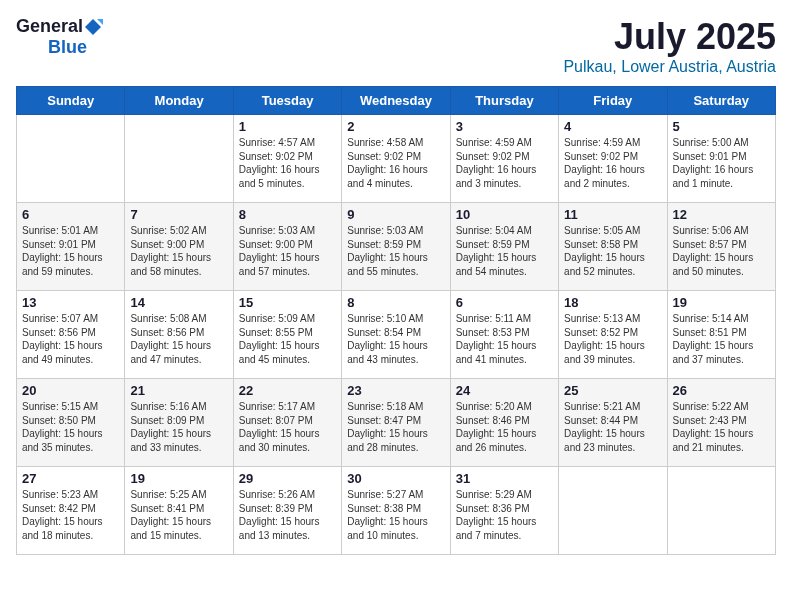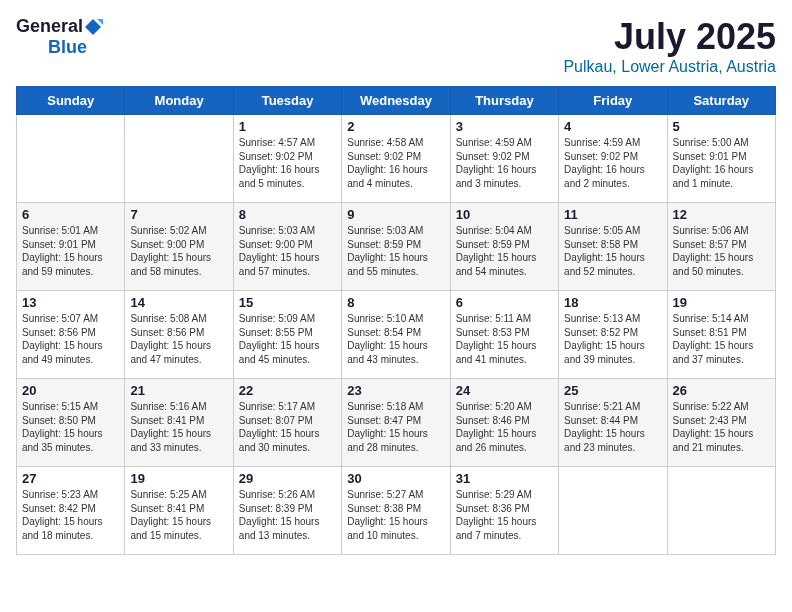--- a/index.html
+++ b/index.html
@@ -275,21 +275,21 @@
         <td>
           <span class="day-number">20</span>
           <div class="day-info">Sunrise: 5:15 AM
 Sunset: 8:50 PM
 Daylight: 15 hours
 and 35 minutes.</div>
         </td>
         <td>
           <span class="day-number">21</span>
           <div class="day-info">Sunrise: 5:16 AM
-Sunset: 8:41 PM
+Sunset: 8:09 PM
 Daylight: 15 hours
 and 33 minutes.</div>
         </td>
         <td>
           <span class="day-number">22</span>
           <div class="day-info">Sunrise: 5:17 AM
 Sunset: 8:07 PM
 Daylight: 15 hours
 and 30 minutes.</div>
         </td>

